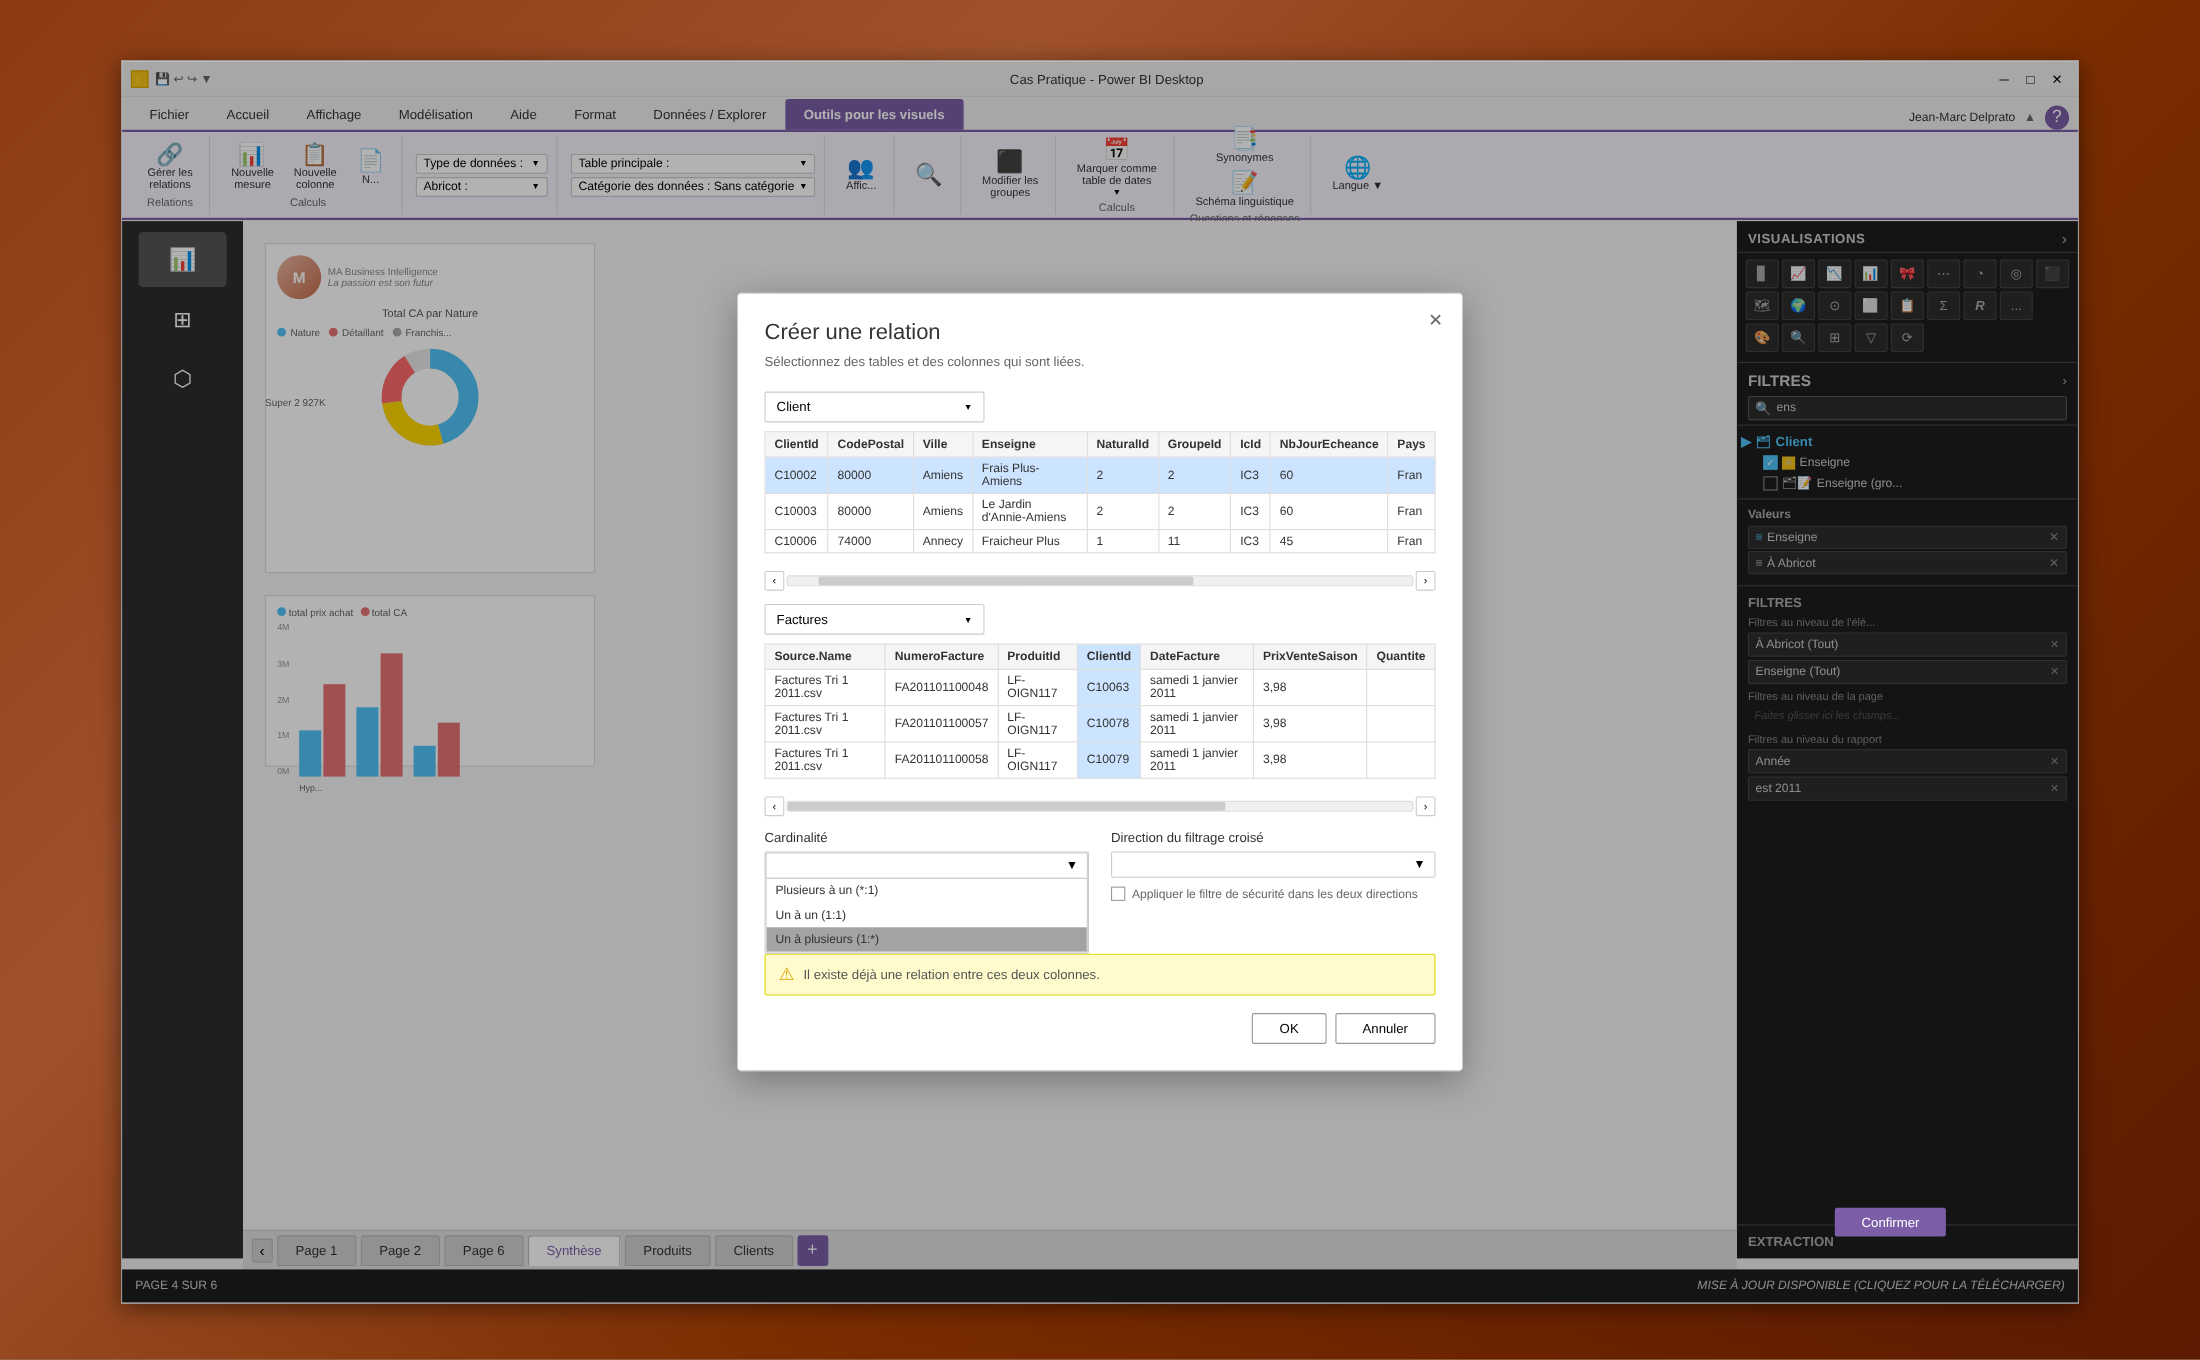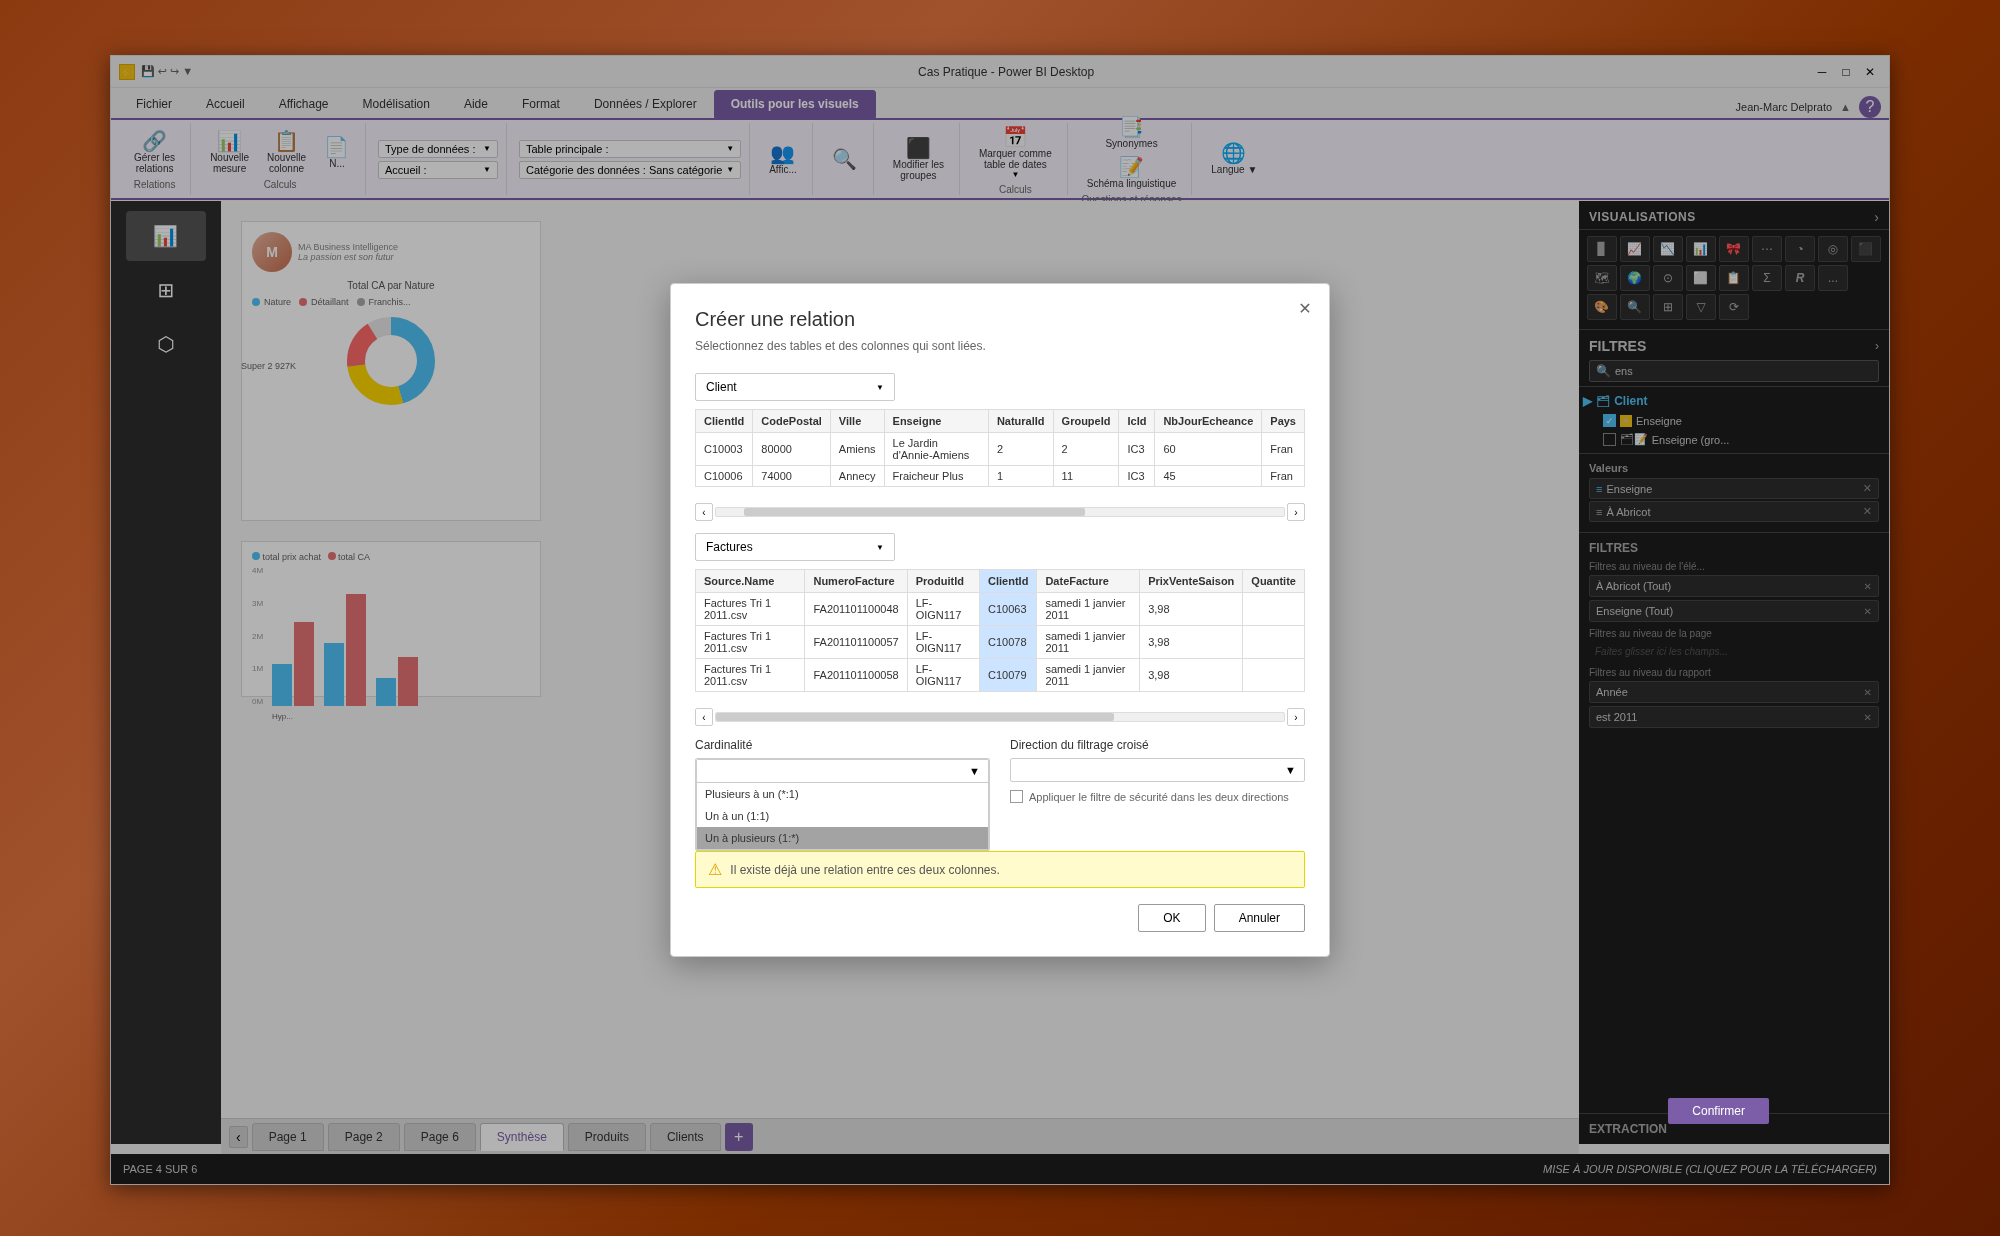--- a/index.html
+++ b/index.html
@@ -388,21 +388,21 @@
       <span class="ribbon-group-label">Calculs</span>
     </div>
 
     <div class="ribbon-group">
       <div style="display:flex;flex-direction:column;gap:3px;">
         <div class="toolbar-dropdown">
           <span>Type de données :</span>
           <span class="chevron">▼</span>
         </div>
         <div class="toolbar-dropdown">
-          <span>Accueil :</span>
+          <span>Abricot :</span>
           <span class="chevron">▼</span>
         </div>
       </div>
     </div>
 
     <div class="ribbon-group">
       <div style="display:flex;flex-direction:column;gap:3px;">
         <div class="toolbar-dropdown">
           <span>Table principale :</span>
           <span class="chevron">▼</span>
@@ -685,20 +685,31 @@
             <th>Ville</th>
             <th>Enseigne</th>
             <th>NaturalId</th>
             <th>GroupeId</th>
             <th>IcId</th>
             <th>NbJourEcheance</th>
             <th>Pays</th>
           </tr>
         </thead>
         <tbody>
+          <tr class="selected-row">
+            <td>C10002</td>
+            <td>80000</td>
+            <td>Amiens</td>
+            <td>Frais Plus-Amiens</td>
+            <td>2</td>
+            <td>2</td>
+            <td>IC3</td>
+            <td>60</td>
+            <td>Fran</td>
+          </tr>
           <tr>
             <td>C10003</td>
             <td>80000</td>
             <td>Amiens</td>
             <td>Le Jardin d'Annie-Amiens</td>
             <td>2</td>
             <td>2</td>
             <td>IC3</td>
             <td>60</td>
             <td>Fran</td>

